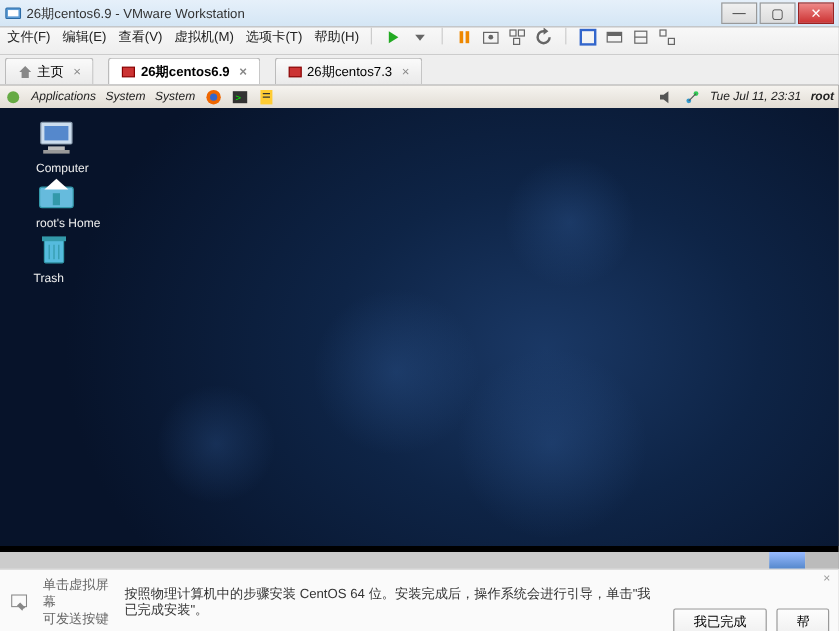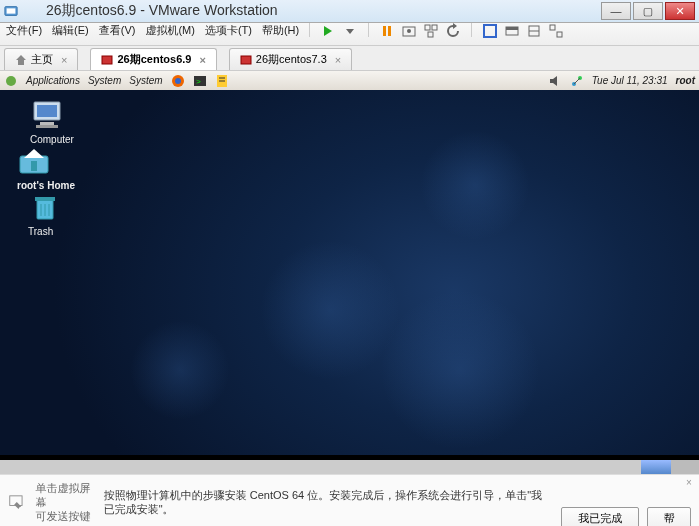--- a/index.html
+++ b/index.html
@@ -1,18 +1,18 @@
 <!DOCTYPE html>
 <html><head>
 <meta charset="utf-8">
 <style>
 body { margin:0; padding:0; font-family:"Microsoft YaHei",Tahoma,sans-serif; font-size:11px; background:#fff; width:699px; height:526px; overflow:hidden; }
 .titlebar { height:22px; background:linear-gradient(#e6f0fa,#d4e6f5); display:flex; align-items:center; padding:0 4px; border-bottom:1px solid #aaa; }
 .titlebar .app-icon { width:14px; height:14px; margin-right:4px; }
-.titlebar .title { flex:1; color:#333; font-size:14px;margin-left:24px; }
+.titlebar .title { flex:1; color:#333; font-size:11px; }
 .win-controls { display:flex; gap:2px; }
 .win-btn { width:28px; height:16px; display:flex; align-items:center; justify-content:center; font-size:11px; color:#333; }
 .win-btn.min { background:linear-gradient(#f0f0f0,#dcdcdc); border:1px solid #999; }
 .win-btn.max { background:linear-gradient(#f0f0f0,#dcdcdc); border:1px solid #999; }
 .win-btn.close { background:linear-gradient(#e88,#c33); border:1px solid #922; color:#fff; }
 
 .menubar { height:22px; background:linear-gradient(#f8f8f8,#eee); border-bottom:1px solid #ccc; display:flex; align-items:flex-start; padding:0 6px; gap:10px; font-size:11px; }
 .menubar .menu-item { color:#222; }
 .menubar .sep { width:1px; height:14px; background:#ccc; }
 .tb-icons { display:flex; gap:6px; align-items:center; }
@@ -27,21 +27,21 @@
 .vm-frame { background:#000; height:403px; padding:0; position:relative; }
 .gnome-panel { height:19px; background:linear-gradient(#f6f4f0,#e2ddd5); display:flex; align-items:center; padding:0 4px; font-size:10px; color:#222;font-style:italic; }
 .gnome-panel .panel-left { display:flex; gap:8px; align-items:center; }
 .gnome-panel .panel-right { margin-left:auto; display:flex; gap:8px; align-items:center; }
 .panel-icon { width:14px; height:14px; }
 
 .desktop { height:365px; background:radial-gradient(ellipse 400px 300px at 65% 55%,#1a3865 0%,#0e2446 45%,#07132a 100%); position:relative; }
 .desk-icon { position:absolute; width:70px; text-align:left; color:#eee; font-size:10px; }
 .desk-icon .ico { width:34px; height:30px; margin:0 auto 2px; }
 .desk-icon.computer { top:10px; left:30px; }
-.desk-icon.home { top:56px; left:17px;font-weight:bold; }
+.desk-icon.home { top:56px; left:30px; }
 .desk-icon.trash { top:102px; left:28px; }
 
 .blob { position:absolute; border-radius:50%; background:radial-gradient(circle,rgba(60,110,180,0.25) 0%,rgba(60,110,180,0) 70%); }
 
 .bottom-scroll { position:absolute; bottom:0; left:0; right:0; height:14px; background:#ddd; display:flex; }
 .bottom-scroll .track { flex:1; background:#ccc; }
 .bottom-scroll .thumb { width:30px; height:14px; background:linear-gradient(#9bf,#58c); margin-left:auto; }
 .bottom-scroll .btn { width:14px; height:14px; background:#bbb; }
 
 .status-strip { height:45px; border-top:1px solid #ddd; display:flex; align-items:center; padding:4px 8px; gap:10px; background:#fafafa; font-size:11px; position:relative; }

